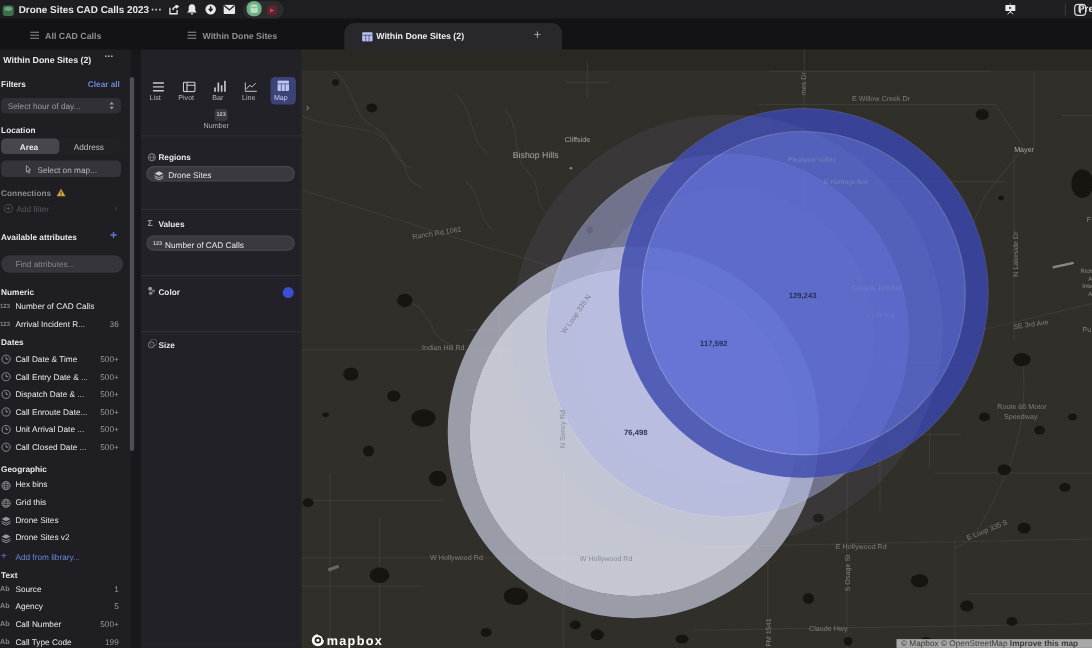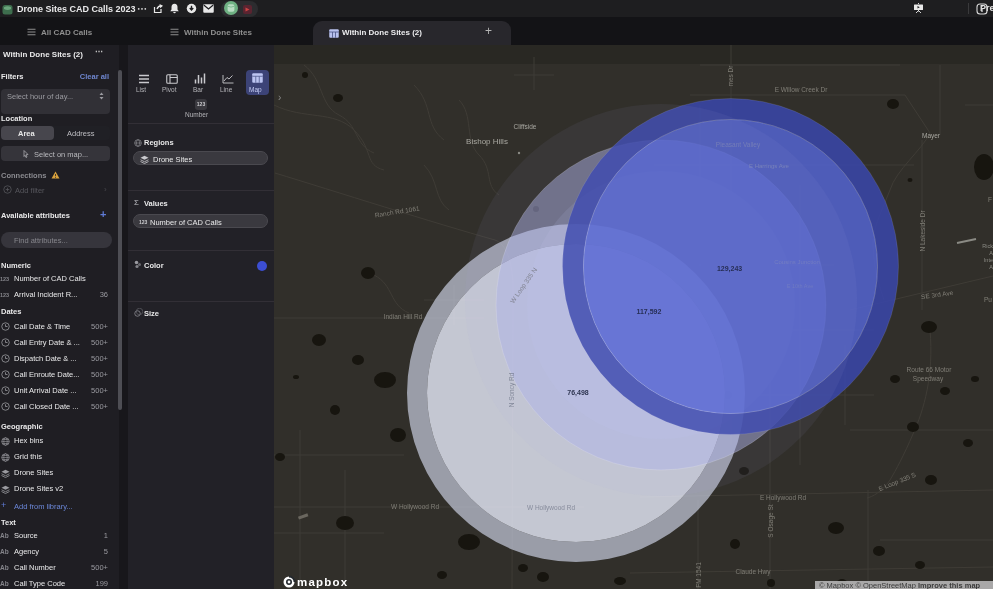--- a/index.html
+++ b/index.html
@@ -77,21 +77,21 @@
       <path d="M0.5 6 H19.5 M7 6 V17.5 M13 6 V17.5" stroke="#4a5384" stroke-width="1.6"></path>
     </svg>
   <div class="abs b" style="left:342px;top:11px;font-size:8px;color:#ececee">Within Done Sites (2)</div>
   <div class="abs" style="left:485px;top:7px;font-size:12px;color:#b5b5b5;font-weight:400">+</div>
 </div>
 <div id="sidebar">
   <div class="abs b w" style="left:3px;top:5px;font-size:8px">Within Done Sites (2)</div>
   <div class="abs" style="left:95px;top:2px;font-size:8px;color:#cfcfcf;font-weight:bold;letter-spacing:0.5px">⋯</div>
   <div class="abs b w" style="left:1px;top:27px;font-size:7.5px">Filters</div>
   <div class="abs" style="right:10px;top:27px;font-size:7.5px;color:#6f87d0;font-weight:bold">Clear all</div>
-  <div class="abs" style="left:1px;top:44px;width:109px;height:25px;background:#313036;border-radius:4px">
+  <div class="abs" style="left:1px;top:44px;width:109px;height:14px;background:#313036;border-radius:4px">
     <div class="abs" style="left:6px;top:2.5px;font-size:7.5px;color:#9b9ba1">Select hour of day...</div>
     <svg class="abs" style="right:5px;top:3px" width="7" height="8" viewBox="0 0 14 16">
         <path d="M7 1 L11 6 H3 Z M7 15 L3 10 H11 Z" fill="#9b9ba1"></path>
       </svg>
   </div>
   <div class="abs b w" style="left:1px;top:69px;font-size:7.5px">Location</div>
   <div class="abs" style="left:1px;top:81px;width:109px;height:14px;background:#202025;border-radius:4px">
     <div class="abs" style="left:0;top:0;width:53px;height:14px;background:#47464d;border-radius:4px"></div>
     <div class="abs b" style="left:17px;top:3px;font-size:7.5px;color:#e8e8e8">Area</div>
     <div class="abs" style="left:66px;top:3px;font-size:7.5px;color:#bdbdc2">Address</div>

